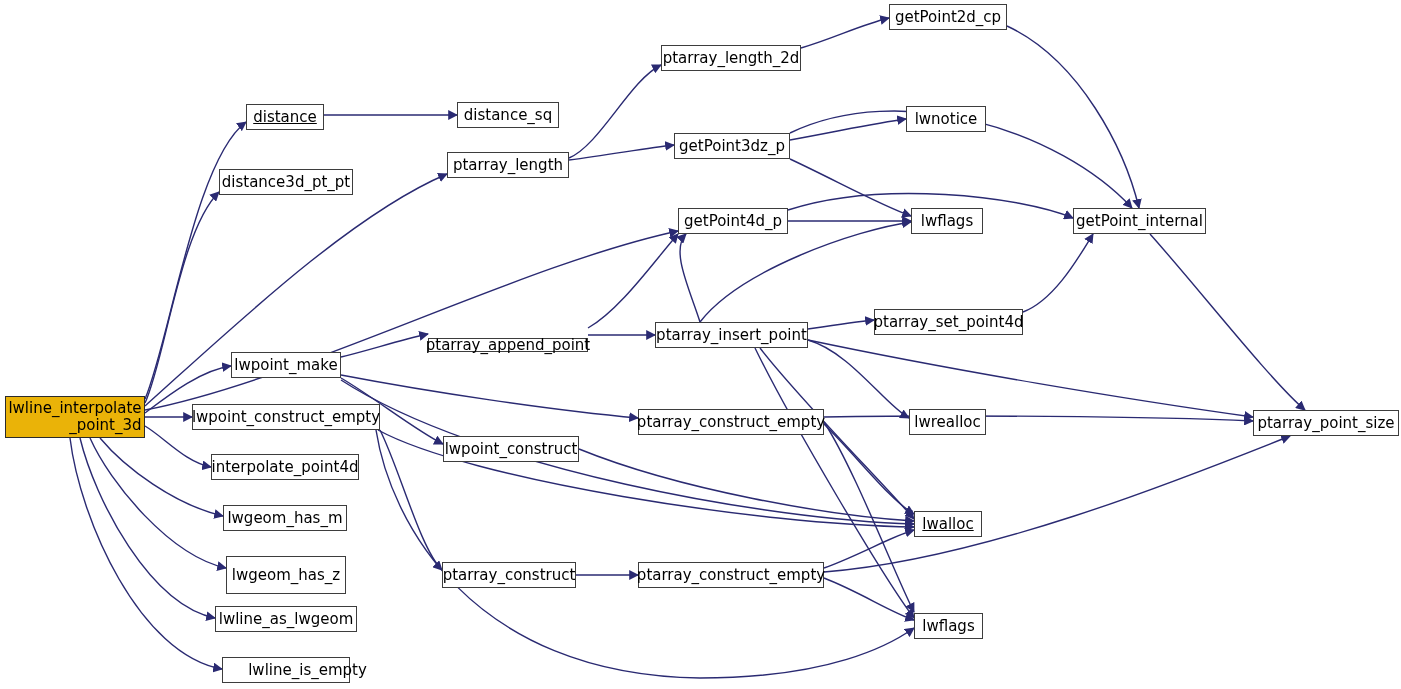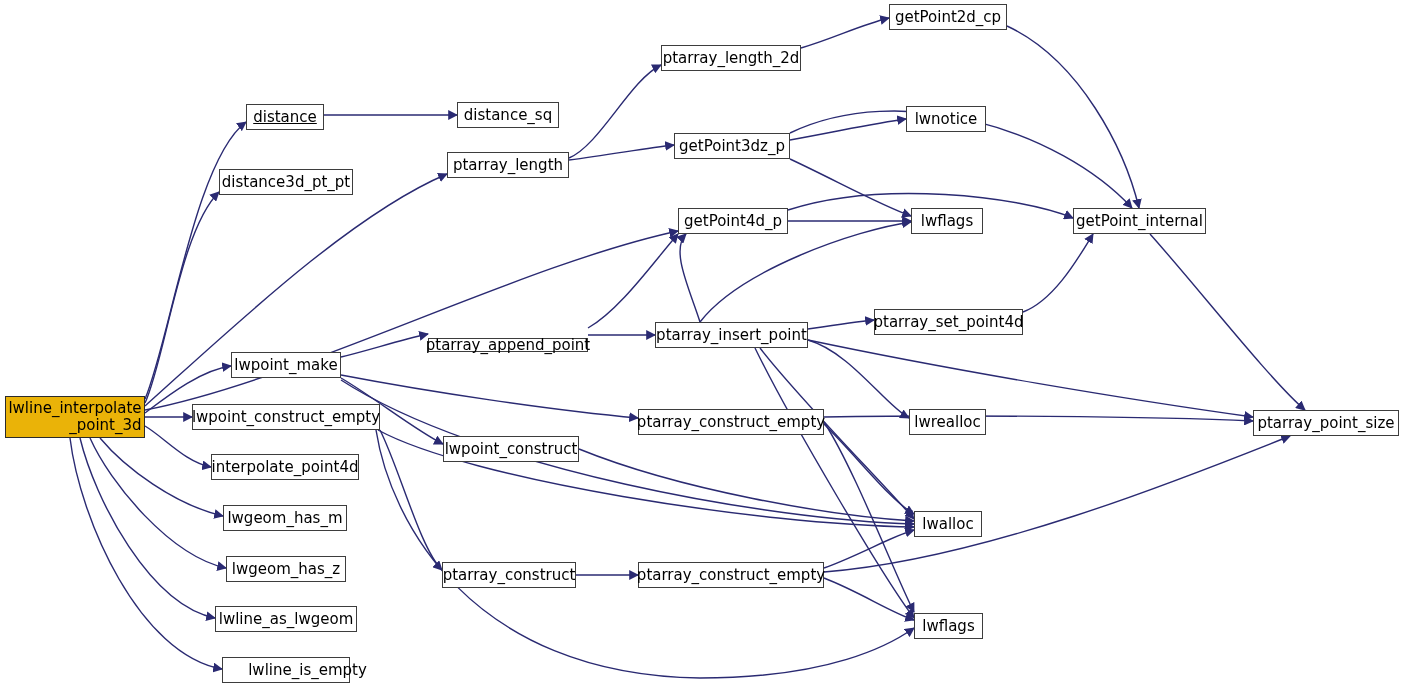--- a/index.html
+++ b/index.html
@@ -89,22 +89,22 @@
       <div class="node" style="left: 428px; top: 322px; width: 160px; height: 14px; margin-top: 16px;">ptarray_append_point</div>
       <div class="node" style="left: 655px; top: 322px; width: 153px; height: 26px;">ptarray_insert_point</div>
       <div class="node" style="left: 874px; top: 309px; width: 149px; height: 26px;">ptarray_set_point4d</div>
       <div class="node" style="left: 1253px; top: 410px; width: 146px; height: 26px;">ptarray_point_size</div>
       <div class="node" style="left: 231px; top: 352px; width: 110px; height: 26px;">lwpoint_make</div>
       <div class="node" style="left: 638px; top: 409px; width: 186px; height: 26px;">ptarray_construct_empty</div>
       <div class="node" style="left: 909px; top: 409px; width: 77px; height: 26px;">lwrealloc</div>
       <div class="node" style="left: 192px; top: 404px; width: 188px; height: 26px;">lwpoint_construct_empty</div>
       <div class="node" style="left: 443px; top: 436px; width: 136px; height: 26px;">lwpoint_construct</div>
       <div class="node" style="left: 211px; top: 454px; width: 148px; height: 26px;">interpolate_point4d</div>
-      <div class="node" style="left: 914px; top: 511px; width: 68px; height: 26px;">lwalloc</div>
+      <div class="node" style="left: 914px; top: 511px; width: 68px; height: 26px; text-decoration: underline;">lwalloc</div>
       <div class="node" style="left: 223px; top: 505px; width: 124px; height: 26px;">lwgeom_has_m</div>
-      <div class="node" style="left: 226px; top: 556px; width: 120px; height: 26px;">lwgeom_has_z</div>
+      <div class="node" style="left: 226px; top: 556px; width: 120px; height: 38px;">lwgeom_has_z</div>
       <div class="node" style="left: 442px; top: 562px; width: 134px; height: 26px;">ptarray_construct</div>
       <div class="node" style="left: 638px; top: 562px; width: 186px; height: 26px;">ptarray_construct_empty</div>
       <div class="node" style="left: 215px; top: 606px; width: 142px; height: 26px;">lwline_as_lwgeom</div>
       <div class="node" style="left: 914px; top: 613px; width: 69px; height: 26px;">lwflags</div>
       <div class="node" style="left: 222px; top: 657px; width: 128px; height: 26px; padding-left: 43px;">lwline_is_empty</div>
     </div>
 </div>
 
 </body></html>

